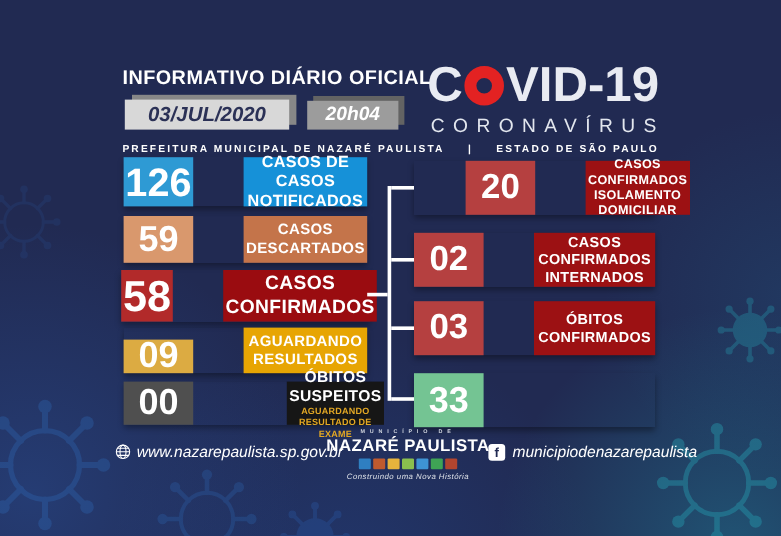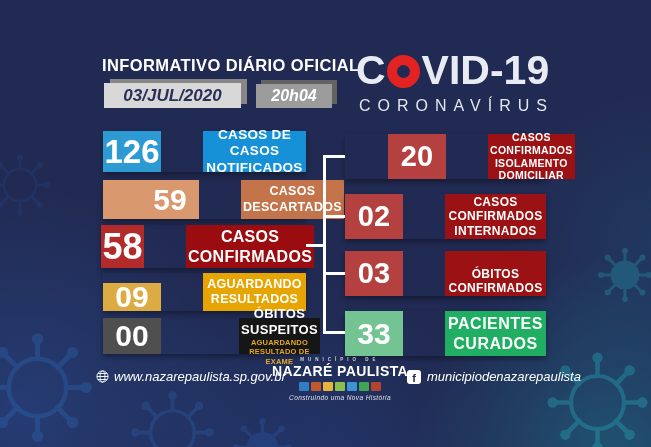--- a/index.html
+++ b/index.html
@@ -143,30 +143,35 @@
   <div class="layer chip chip-date">03/JUL/2020</div>
   <div class="layer chip chip-time">20h04</div>
 
   <div class="layer covid-line">
     <span>C</span>
     <span class="o-ring"><span class="hidden-letter">O</span></span>
     <span>VID-19</span>
   </div>
   <div class="layer coronavirus">CORONAVÍRUS</div>
 
+  <div class="layer byline">
+    <span>PREFEITURA MUNICIPAL DE NAZARÉ PAULISTA</span>
+    <span>|</span>
+    <span>ESTADO DE SÃO PAULO</span>
+  </div>
 
   <div class="stat lcol b1">
     <div class="num" style="background: rgb(46, 154, 212);">126</div>
     <div class="lbl" style="background: rgb(22, 145, 216);">
       <span class="lbl-line">CASOS DE CASOS</span>
       <span class="lbl-line">NOTIFICADOS</span>
     </div>
   </div>
   <div class="stat lcol b2">
-    <div class="num" style="background: rgb(217, 152, 109); padding-left: 38px;">59</div>
+    <div class="num" style="background: rgb(217, 152, 109);">59</div>
     <div class="lbl" style="background: rgb(196, 116, 74);">
       <span class="lbl-line">CASOS</span>
       <span class="lbl-line">DESCARTADOS</span>
     </div>
   </div>
   <div class="stat lcol b3">
     <div class="num" style="background: rgb(178, 42, 42);">58</div>
     <div class="lbl" style="background: rgb(154, 12, 16);">
       <span class="lbl-line">CASOS</span>
       <span class="lbl-line">CONFIRMADOS</span>
@@ -204,31 +209,27 @@
   </div>
   <div class="stat rcol r2">
     <div class="num" style="background: rgb(181, 64, 64);">02</div>
     <div class="lbl" style="background: rgb(156, 17, 19);">
       <span class="lbl-line">CASOS CONFIRMADOS</span>
       <span class="lbl-line">INTERNADOS</span>
     </div>
   </div>
   <div class="stat rcol r3">
     <div class="num" style="background: rgb(181, 64, 64);">03</div>
-    <div class="lbl" style="background: rgb(156, 17, 19); justify-content: flex-end;">
+    <div class="lbl" style="background: rgb(156, 17, 19);">
       <span class="lbl-line">ÓBITOS</span>
       <span class="lbl-line">CONFIRMADOS</span>
     </div>
   </div>
   <div class="stat rcol r4">
     <div class="num" style="background: rgb(116, 196, 147);">33</div>
-    <div class="lbl" style="background: rgb(31, 174, 98);">
-      <span class="lbl-line">PACIENTES</span>
-      <span class="lbl-line">CURADOS</span>
-    </div>
   </div>
 
   <div class="layer site">
     <svg width="13" height="13" viewBox="0 0 14 14">
       <g fill="none" stroke="#fff" stroke-width="1">
         <circle cx="7" cy="7" r="6"></circle>
         <ellipse cx="7" cy="7" rx="2.7" ry="6"></ellipse>
         <line x1="1" y1="7" x2="13" y2="7"></line>
         <line x1="2" y1="3.8" x2="12" y2="3.8"></line>
         <line x1="2" y1="10.2" x2="12" y2="10.2"></line>

